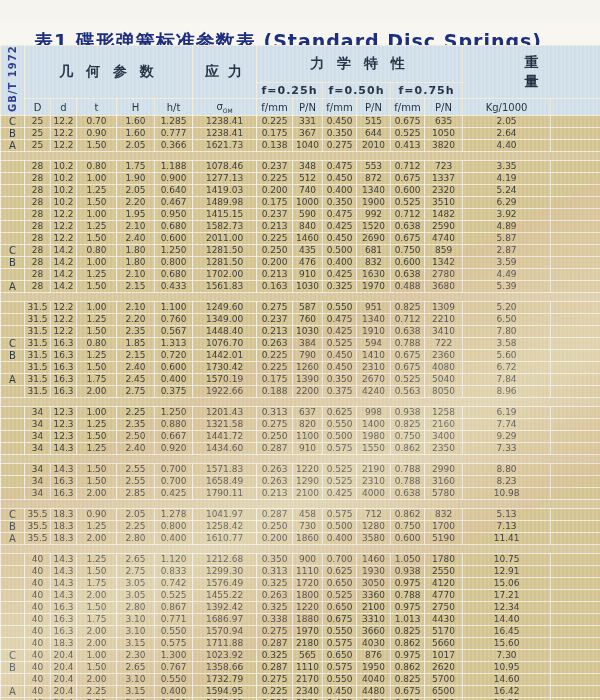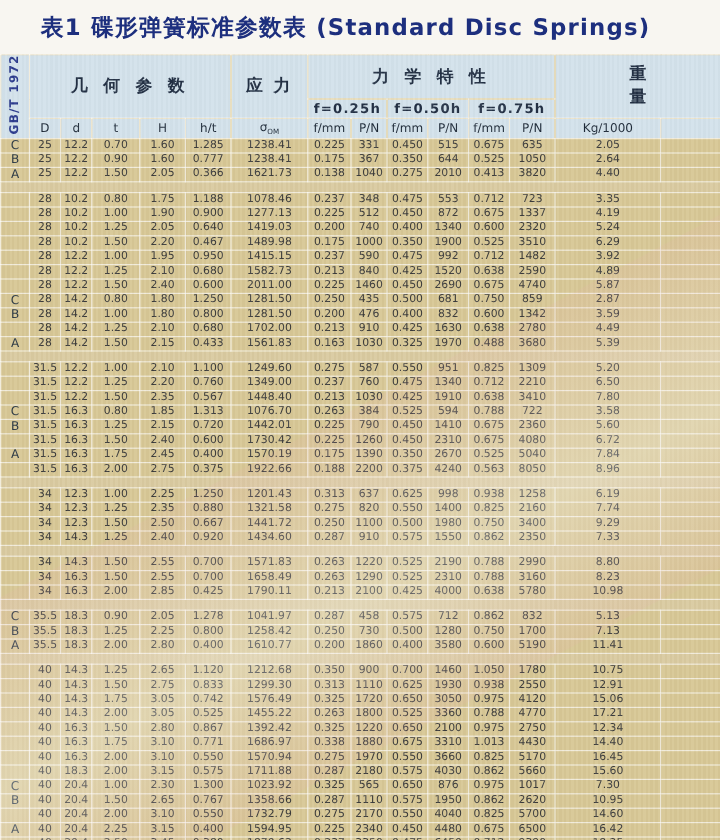--- a/index.html
+++ b/index.html
@@ -2,21 +2,21 @@
 <html><head>
 <meta charset="utf-8">
 <style>
   html,body { margin:0; padding:0; }
   #page {
     position:relative; width:600px; height:700px; overflow:hidden;
     background:#f6f4ee;
     font-family:"DejaVu Sans","Liberation Sans",sans-serif;
   }
   
-  #title-bar { height:45px; display:flex; align-items:center; padding-left:34px; background:#f8f6f1; }
+  #title-bar { height:45px; display:flex; align-items:center; padding-left:34px; background:#f8f6f1;margin-top:19px; }
   #page-title {
     font-size:19px; font-weight:bold; color:#1d2f7e; letter-spacing:1px;
     font-family:"DejaVu Sans","Liberation Sans",sans-serif;
   }
   
   #tbl-wrap { position:absolute; left:0; top:45px; width:600px; height:655px; background:#d7c795; }
   table { border-collapse:collapse; table-layout:fixed; width:600px; }
   th, td { padding:0; margin:0; border:1px solid rgba(255,255,255,0.65); overflow:hidden; white-space:nowrap; }
   thead th { background:#d3e2eb; color:#233044; font-weight:bold; }
   th.big { font-size:14px; letter-spacing:4px; }

